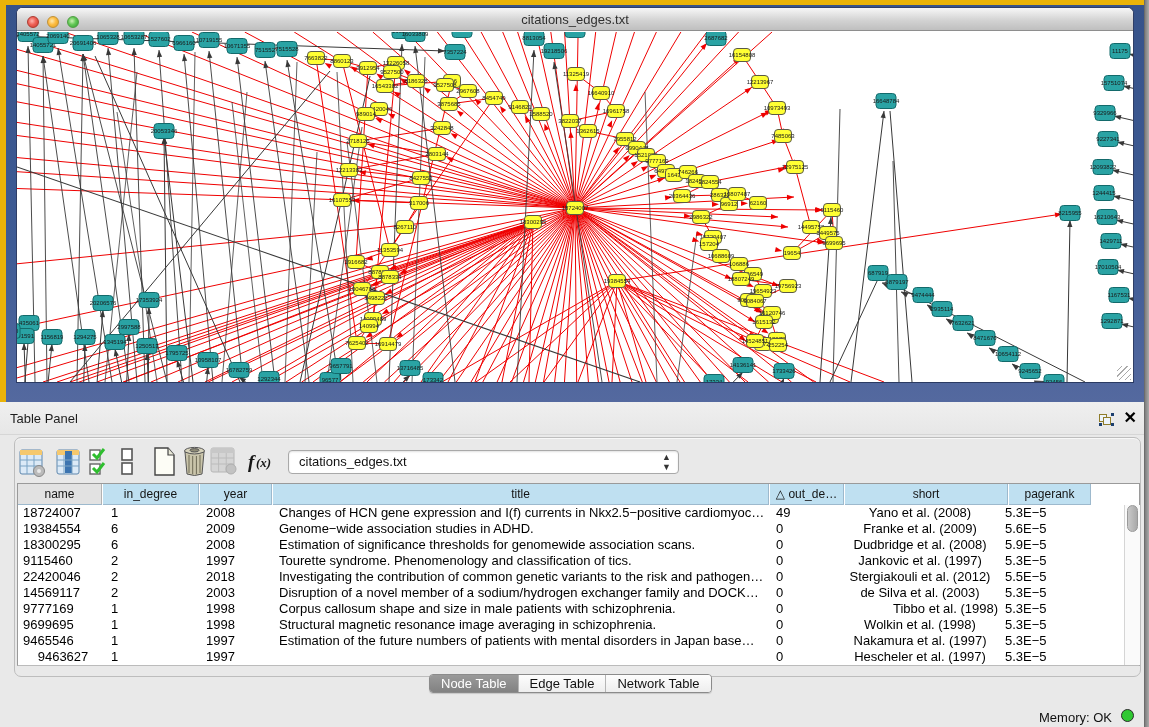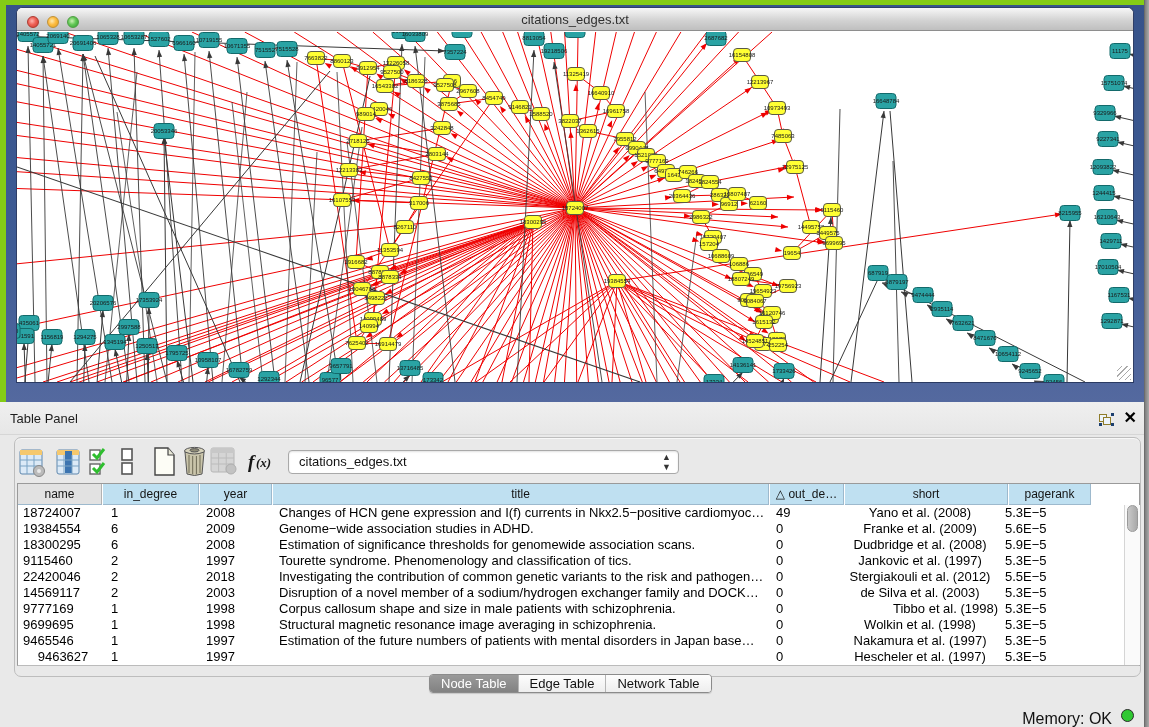--- a/index.html
+++ b/index.html
@@ -1,17 +1,17 @@
 <!DOCTYPE html>
 <html><head><meta charset="utf-8"><title>cy</title>
 <style>
 * { margin:0; padding:0; box-sizing:border-box; }
 html,body { width:1149px; height:727px; overflow:hidden; }
 body { font-family:"Liberation Sans", sans-serif; background:#e8e8e8; position:relative; }
-#app { position:absolute; left:0; top:0; width:1149px; height:727px; background:#84cc16; }
+#app { position:absolute; left:0; top:0; width:1149px; height:727px; background:#eab308; }
 
 #netframe { position:absolute; left:6px; top:5px; width:1138px; height:397px;
   background:linear-gradient(#37538a, #3e5b95 60%, #54699f); }
 #macwin { position:absolute; left:10px; top:2px; width:1118px; height:376px;
   border-radius:6px 6px 0 0; background:#fff; border:1px solid #2f3e66; border-bottom:2px solid #2a3a62; }
 #titlebar { position:absolute; left:0; top:0; width:1116px; height:23px; overflow:hidden;
   border-radius:6px 6px 0 0; background:linear-gradient(#f7f7f7,#d3d3d3 55%,#bfbfbf);
   border-bottom:1px solid #8e8e8e; }
 #titlebar .title { position:absolute; left:0; right:0; top:4px; text-align:center;
   font-size:13px; color:#303030; }
@@ -55,21 +55,21 @@
 #vscroll { position:absolute; left:1106px; top:21px; width:16px; height:160px; background:#fafafa;
   border-left:1px solid #d5d5d5; }
 #vthumb { position:absolute; left:2px; top:0px; width:11px; height:27px; background:linear-gradient(90deg,#c9c9c9,#a9a9a9); border-radius:6px; border:1px solid #999; }
 
 #tabs { position:absolute; left:429px; top:674px; height:19px; display:flex;
   border:1px solid #8b8b8b; border-radius:4px; overflow:hidden; font-size:13px;
   box-shadow:0 1px 1px rgba(0,0,0,.15); }
 #tabs .tab { height:19px; line-height:18px; padding:0 11px; background:linear-gradient(#fdfdfd,#ececec); color:#111; border-left:1px solid #b5b5b5; }
 #tabs .tab.sel { background:linear-gradient(#9a9a9a,#7f7f7f); color:#fff; border-left:none; }
 #status { position:absolute; left:0; top:700px; width:1144px; height:27px; }
-#status .mem { position:absolute; right:32px; top:10px; font-size:16px; color:#111; }
+#status .mem { position:absolute; right:32px; top:10px; font-size:13px; color:#111; }
 #memdot { position:absolute; right:10px; top:9px; width:13px; height:13px; border-radius:50%;
   background:#2fc832; border:1.5px solid #2b2b2b; }
 </style></head>
 <body>
 <div id="app">
   <div id="netframe">
     <div id="macwin">
       <div id="titlebar">
         <div class="tl red"></div>
           <div class="tl yel"></div>

